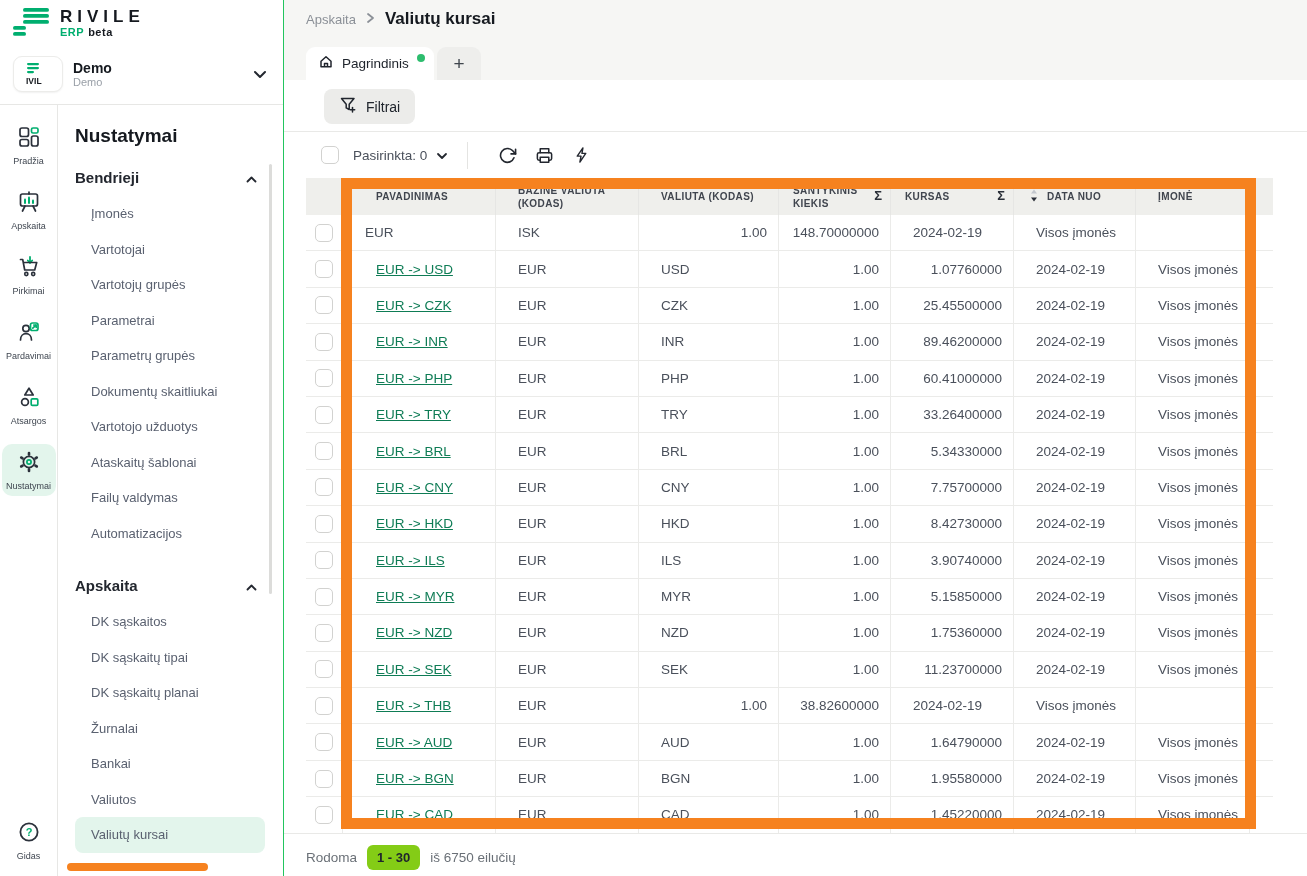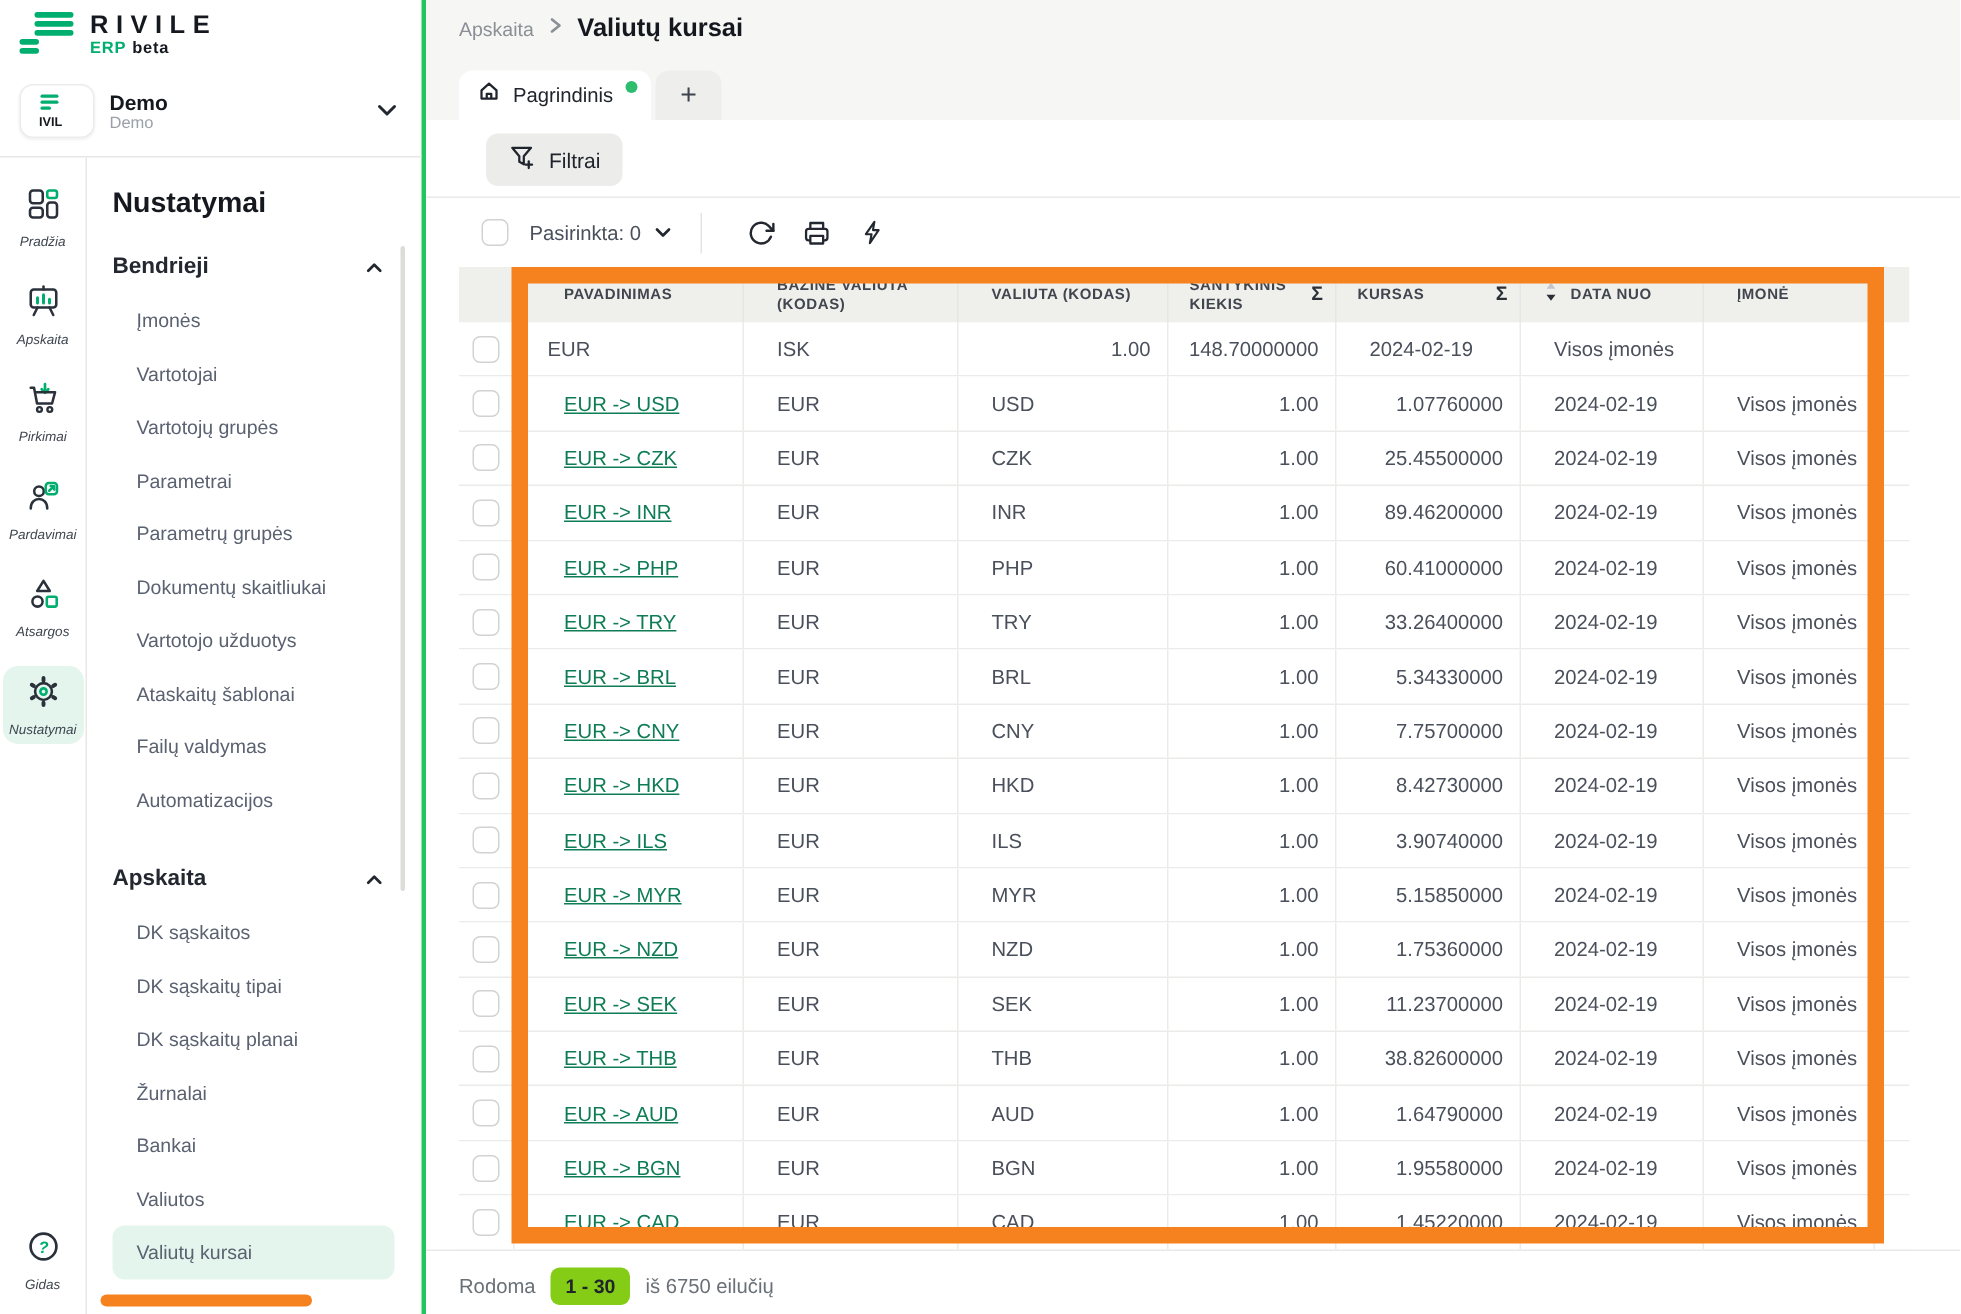--- a/index.html
+++ b/index.html
@@ -1,36 +1,36 @@
 <!DOCTYPE html>
 <html><head>
 <meta charset="utf-8">
 <style>
   * { box-sizing: border-box; margin: 0; padding: 0; }
   html,body { width:1307px; height:876px; overflow:hidden; }
   body { font-family:"Liberation Sans", sans-serif; background:#fff; color:#23272f; }
   .app { position:relative; width:1307px; height:876px; background:#fff; overflow:hidden; }
 
   
-  .sidebar { position:absolute; left:0; top:0; width:284px; height:876px; background:#fff; border-right:3px solid #22c55e; display:flex; flex-direction:column; }
+  .sidebar { position:absolute; left:0; top:0; width:284px; height:876px; background:#fff; border-right:1px solid #22c55e; display:flex; flex-direction:column; }
   .sidebar-head { border-bottom:1px solid #e7e7e5; }
   .brand { height:50px; display:flex; align-items:flex-start; padding:7px 0 0 12px; gap:8px; }
   .brand-text .brand-name { font-size:17px; font-weight:bold; letter-spacing:5px; color:#15191f; line-height:19px; }
   .brand-sub { font-size:11px; font-weight:bold; letter-spacing:0.5px; }
   .brand-sub .erp { color:#00AE6F; }
   .brand-sub .beta { color:#15191f; margin-left:4px; }
   .company { height:54px; display:flex; align-items:center; padding:0 16px 6px 13px; gap:10px; cursor:pointer; }
   .avatar { width:50px; height:36px; border:1px solid #ececea; border-radius:9px; background:#fff; display:flex; align-items:center; justify-content:center; overflow:hidden; box-shadow:0 1px 2px rgba(0,0,0,0.06); }
   .company-names { line-height:1.15; }
   .company-name { font-size:14px; font-weight:bold; color:#15191f; }
   .company-sub { font-size:11px; color:#9aa0a8; }
   .company-chevron { margin-left:auto; }
 
   .side-body { flex:1; display:flex; min-height:0; }
-  .rail { width:58px; border-right:1px solid #e7e7e5; display:flex; flex-direction:column; align-items:center; padding:14px 0 10px; gap:13px;font-style:italic; }
+  .rail { width:58px; border-right:1px solid #e7e7e5; display:flex; flex-direction:column; align-items:center; padding:14px 0 10px; gap:13px; }
   .rail-item { width:54px; height:52px; display:flex; flex-direction:column; align-items:center; justify-content:center; gap:3px; border-radius:10px; cursor:pointer; flex:none; }
   .rail-item.active { background:#E3F5EC; }
   .rail-label { font-size:9px; color:#3f4650; white-space:nowrap; }
   .rail-spacer { flex:1; }
 
   .menu { flex:1; position:relative; padding:20px 0 0 17px; overflow:hidden; }
   .menu-title { font-size:19px; font-weight:bold; color:#15191f; margin-bottom:22px; }
   .menu-section-header { display:flex; align-items:center; justify-content:space-between; padding-right:26px; font-size:15px; font-weight:bold; color:#23272f; margin:0 0 10px; cursor:pointer; }
   .menu-section + .menu-section { margin-top:26px; }
   .menu-items { display:flex; flex-direction:column; }
@@ -634,21 +634,20 @@
             </div>
 
             <div class="trow">
               <div class="td td-sel">
                 <span class="checkbox"></span>
               </div>
               <div class="td td-name">
                 <span class="row-link">EUR -&gt; THB</span>
               </div>
               <div class="td">EUR</div>
-              <div class="td">THB</div>
               <div class="td td-num">1.00</div>
               <div class="td td-num">38.82600000</div>
               <div class="td">2024-02-19</div>
               <div class="td">Visos įmonės</div>
               <div class="td"></div>
             </div>
 
             <div class="trow">
               <div class="td td-sel">
                 <span class="checkbox"></span>

